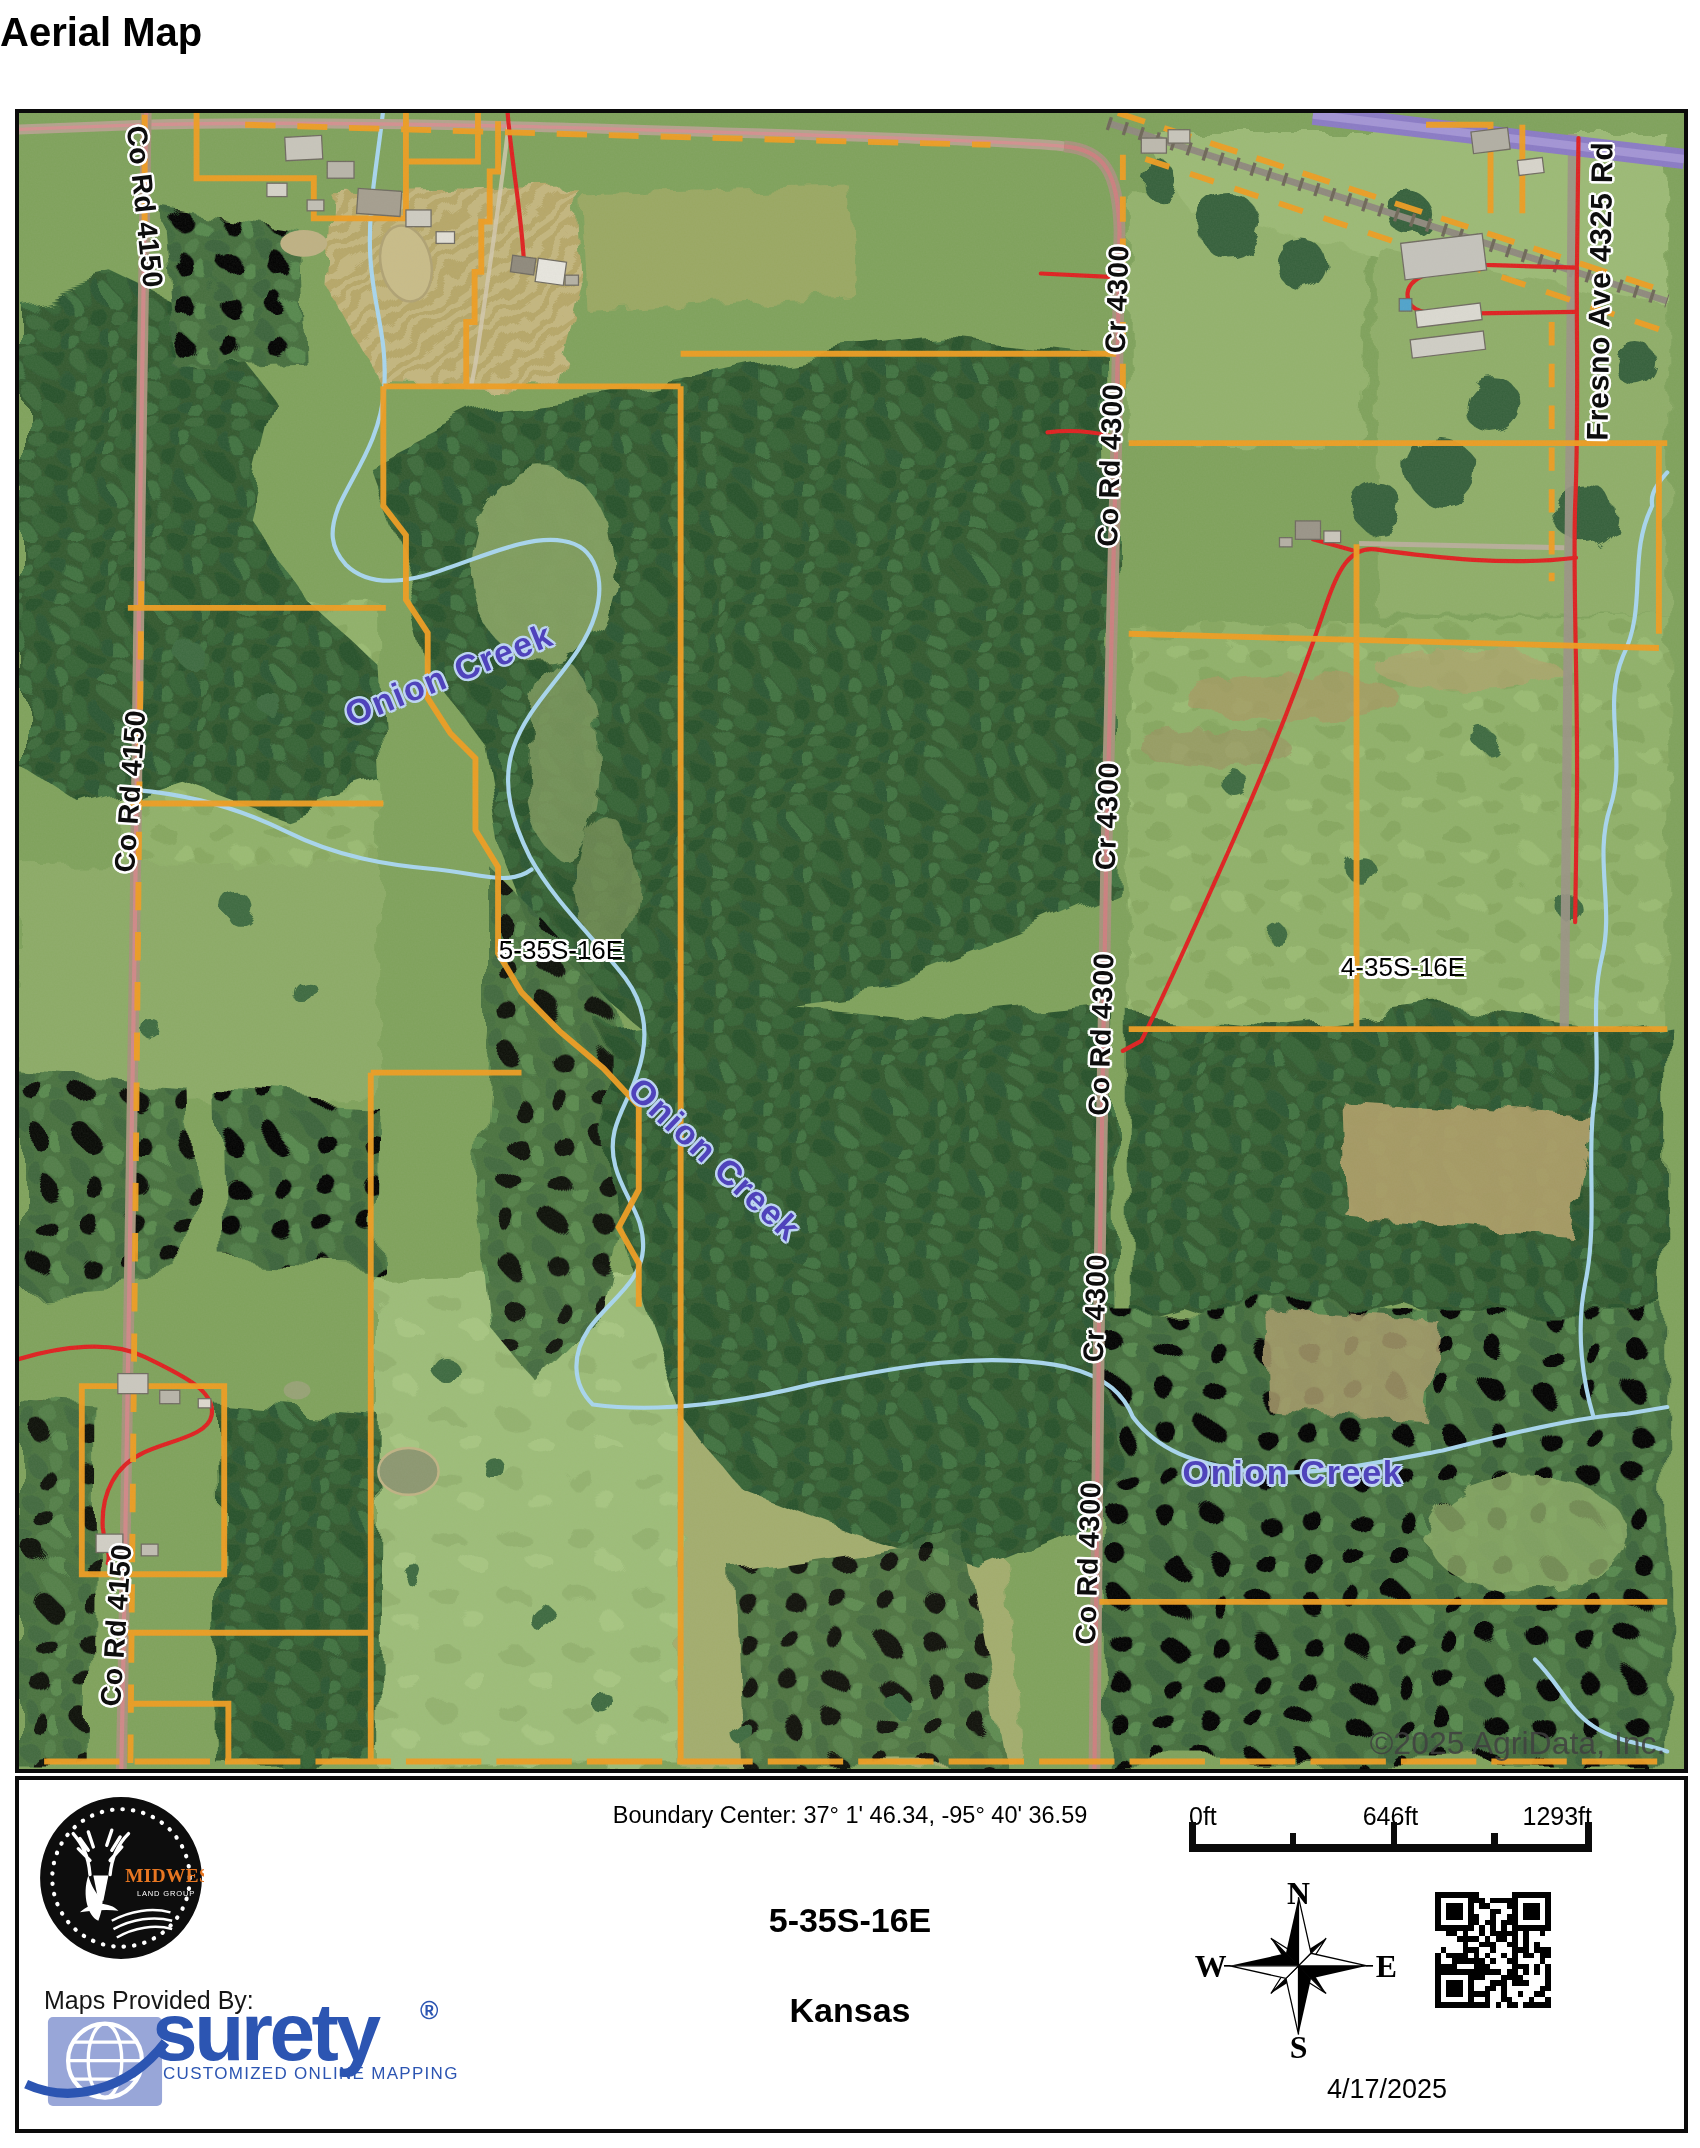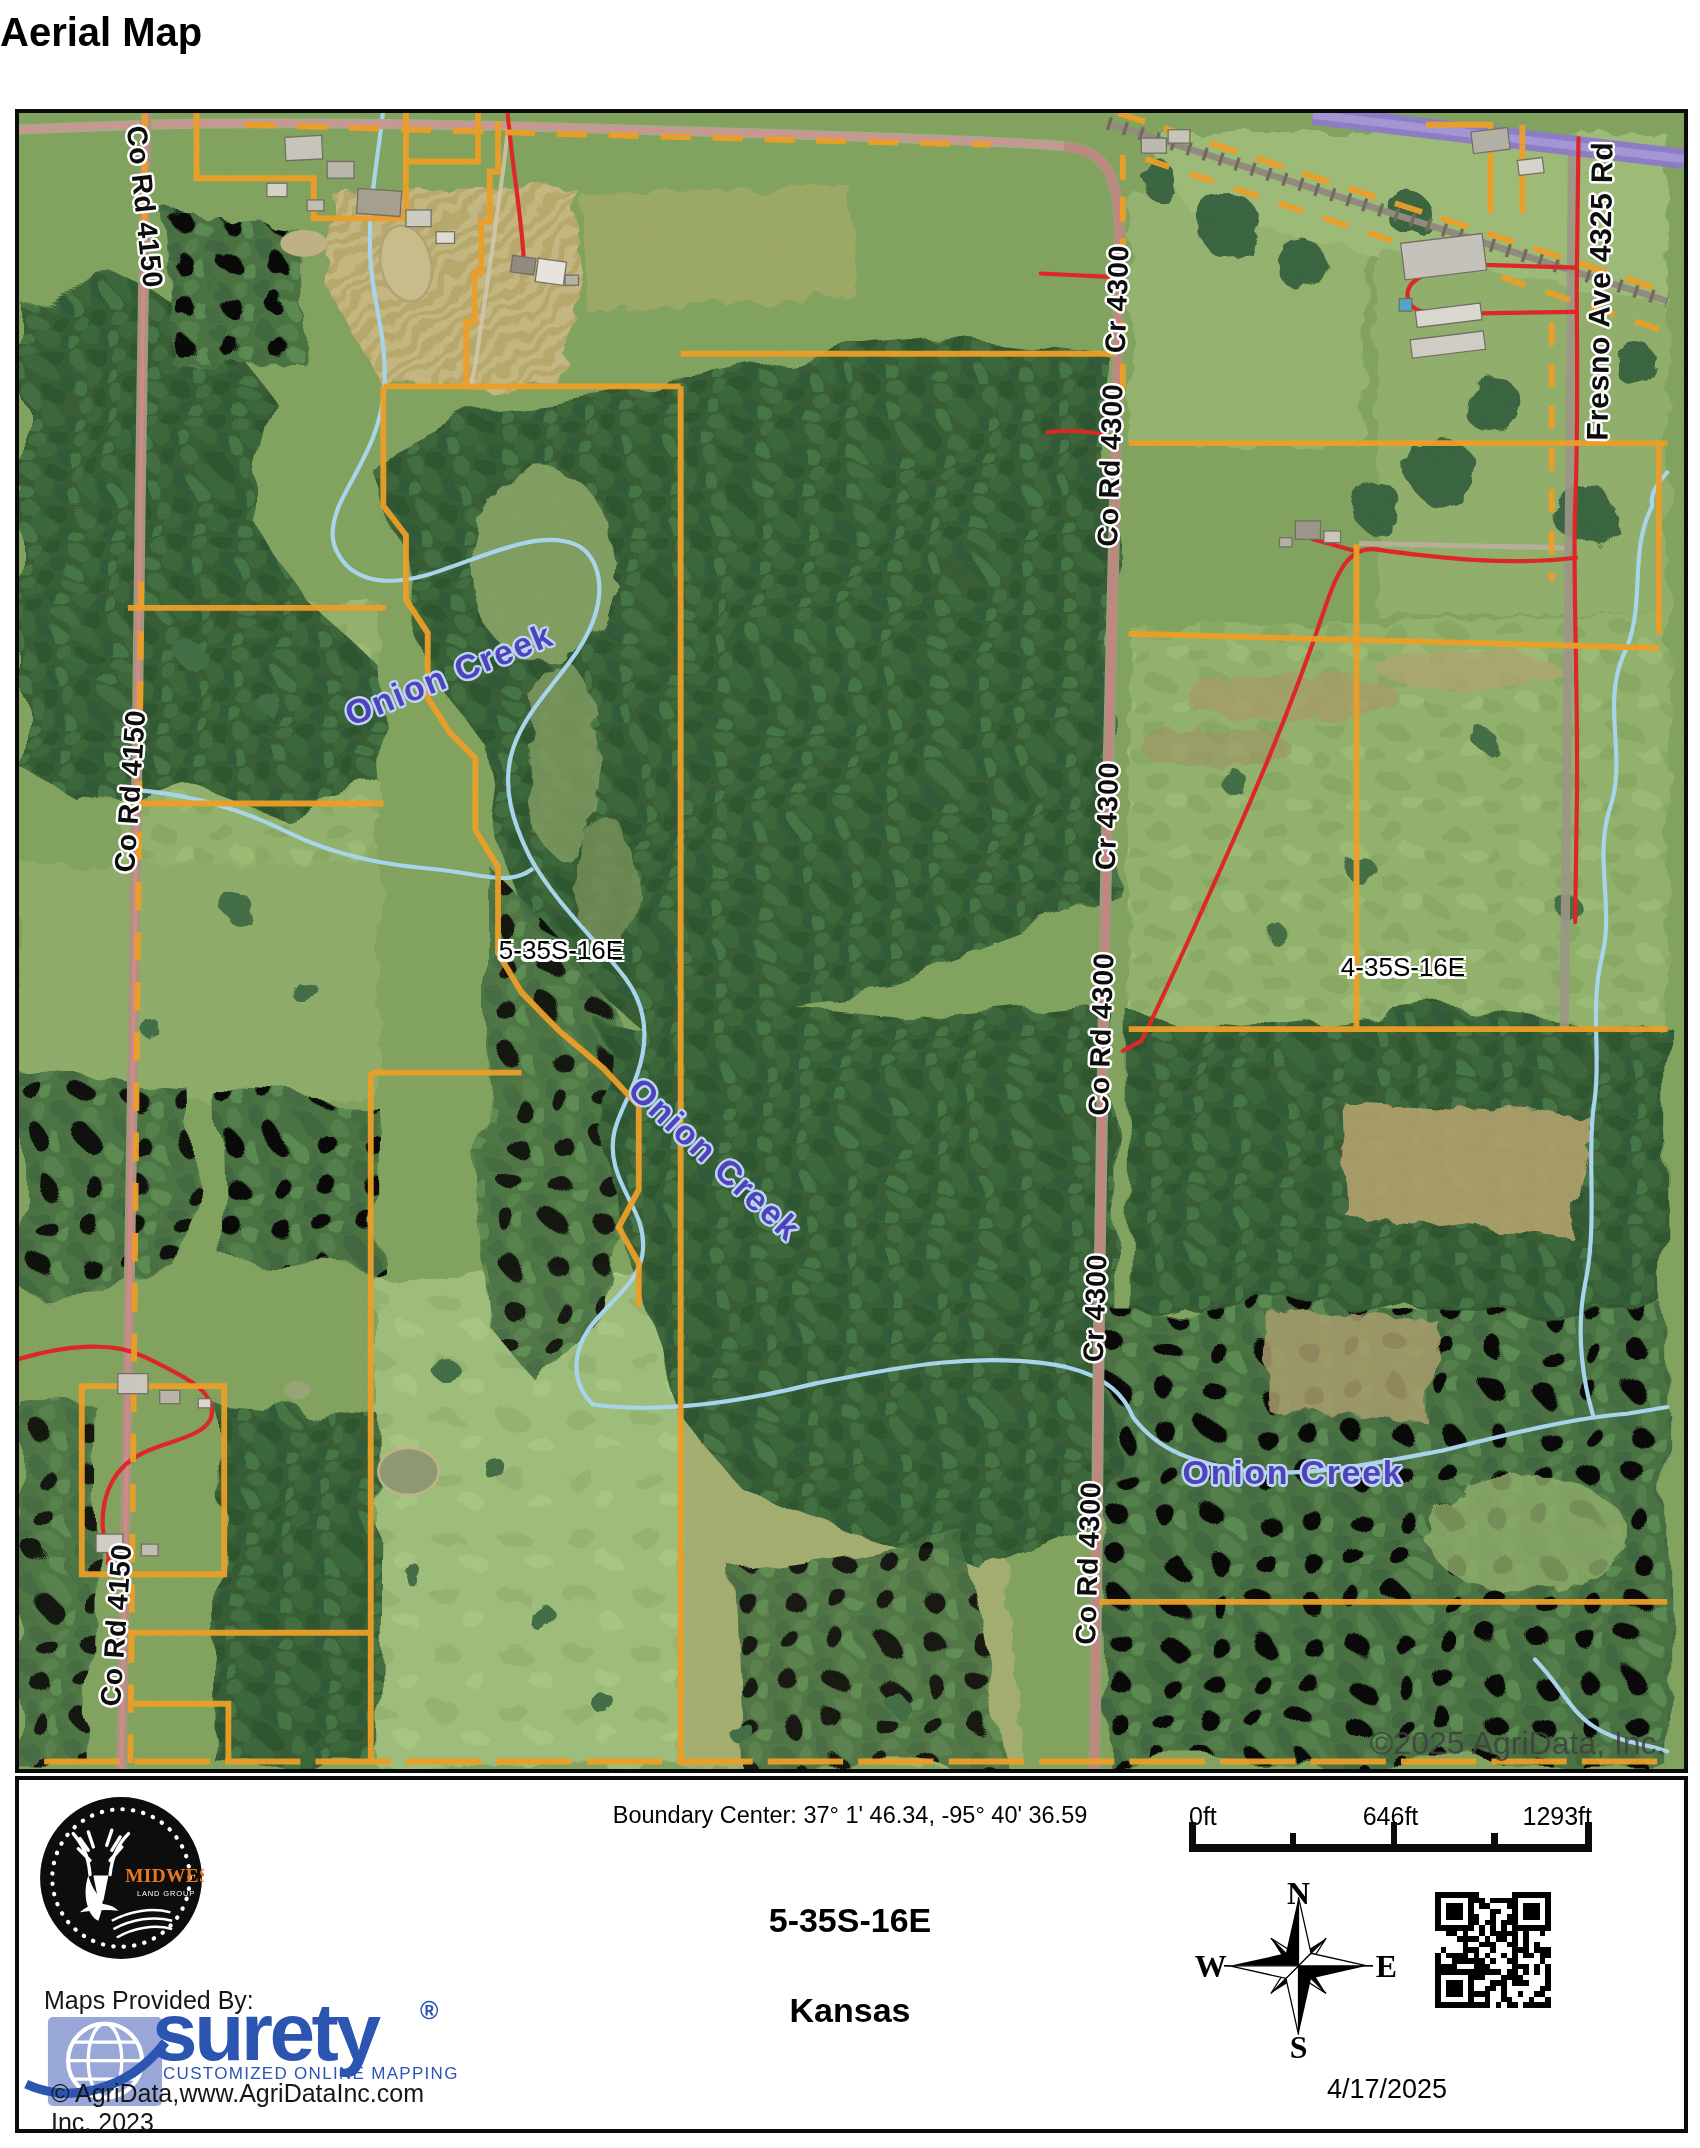--- a/index.html
+++ b/index.html
@@ -316,24 +316,20 @@
     <circle cx="76" cy="52" r="44" fill="none" stroke="#fff" stroke-width="5"></circle>
     <ellipse cx="76" cy="52" rx="20" ry="44" fill="none" stroke="#fff" stroke-width="4"></ellipse>
     <line x1="32" y1="52" x2="120" y2="52" stroke="#fff" stroke-width="4"></line>
     <line x1="38" y1="30" x2="114" y2="30" stroke="#fff" stroke-width="4"></line>
     <line x1="38" y1="74" x2="114" y2="74" stroke="#fff" stroke-width="4"></line>
     <path d="M-18,80 C30,102 100,92 148,30" fill="none" stroke="#2c55b2" stroke-width="11"></path>
   </svg>
   <div class="surety-name">surety</div>
   <div class="surety-reg">®</div>
   <div class="surety-tag">CUSTOMIZED ONLINE MAPPING</div>
-  <div class="agri-line">
-    <span>© AgriData, Inc. 2023</span>
-    <span>www.AgriDataInc.com</span>
-  </div>
 
   <div class="center-col">
     <div class="bc-text">Boundary Center: 37° 1' 46.34,  -95° 40' 36.59</div>
     <div class="sec-line" style="top:121px;">5-35S-16E</div>
     <div class="sec-line" style="top:211px;">Kansas</div>
   </div>
 
   <div class="scalebar">
     <span class="sb-lbl" style="left:0;">0ft</span>
     <span class="sb-lbl" style="left:50%;transform:translateX(-50%);">646ft</span>

